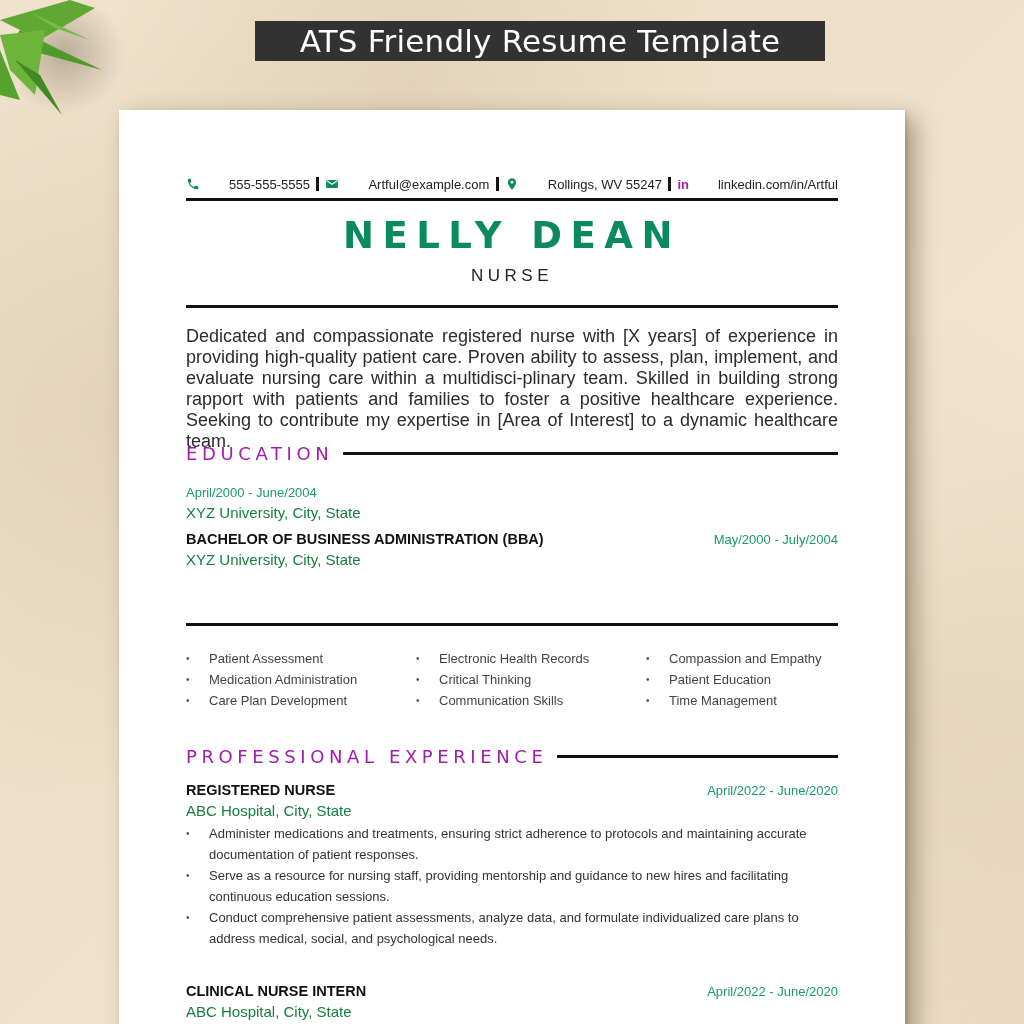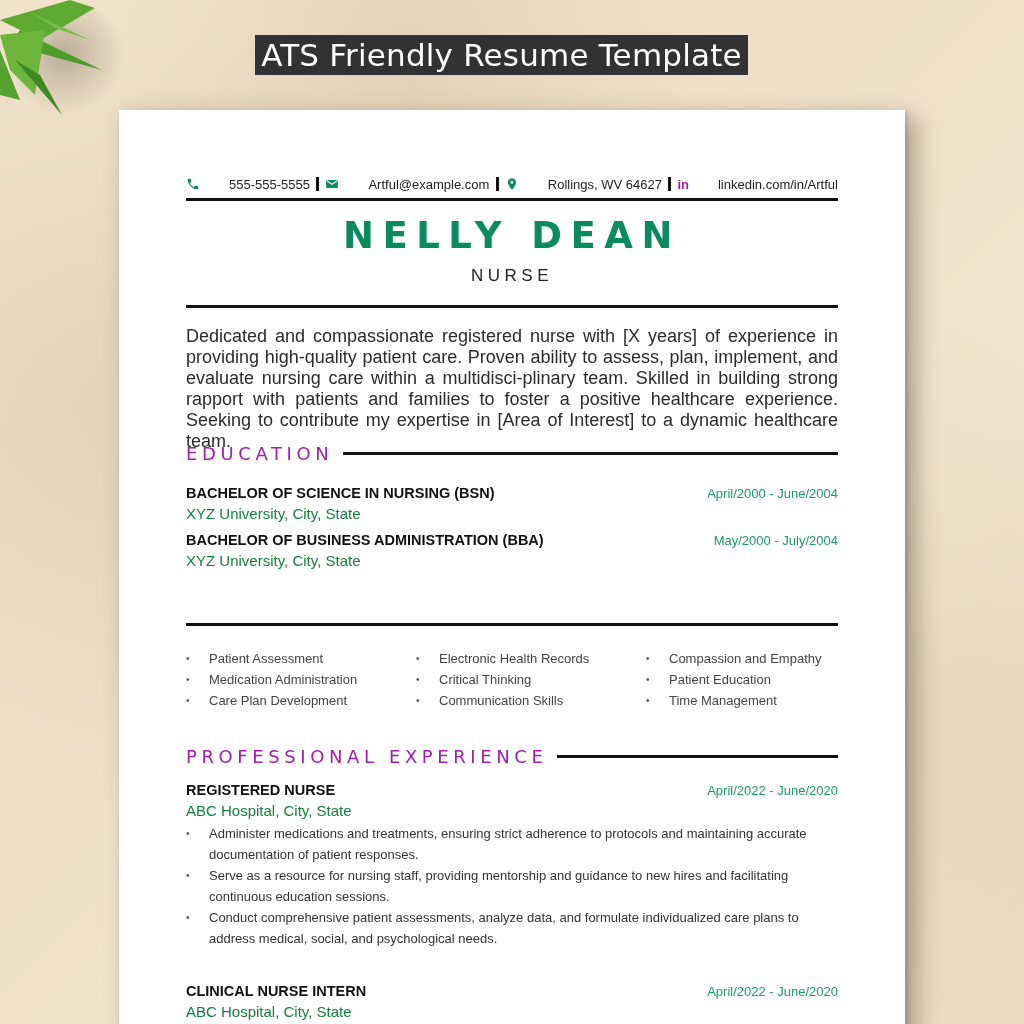--- a/index.html
+++ b/index.html
@@ -16,21 +16,21 @@
 
   
   .plant { position: absolute; left: 0; top: 0; width: 110px; height: 120px; }
   .plant-shadow {
     position: absolute; left: 20px; top: 10px; width: 110px; height: 110px;
     background: radial-gradient(ellipse at 40% 40%, rgba(90,75,60,0.35) 0%, rgba(0,0,0,0) 65%);
   }
 
   
   .banner {
-    position: absolute; left: 255px; top: 35px; height: 40px; width: 493px;
+    position: absolute; left: 255px; top: 21px; height: 40px; width: 570px;
     background: #333232; color: #ffffff;
     font-family: "DejaVu Sans", sans-serif; font-size: 31px; line-height: 40px;
     text-align: center; letter-spacing: 0.2px;
   }
 
   
   .page {
     position: absolute; left: 119px; top: 110px; width: 786px; height: 930px;
     background: #ffffff;
     box-shadow: 10px 8px 22px rgba(80,65,45,0.45), 2px 2px 4px rgba(80,65,45,0.2);
@@ -123,21 +123,21 @@
       </span>
       <span>Artful@example.com</span>
     </div>
     <span class="sep"></span>
     <div class="contact-item">
       <span class="ic">
         <svg viewBox="0 0 24 24">
             <path fill="#0a8a5f" d="M12 2C8.1 2 5 5.1 5 9c0 5.2 7 13 7 13s7-7.8 7-13c0-3.9-3.1-7-7-7zm0 9.5c-1.4 0-2.5-1.1-2.5-2.5S10.6 6.5 12 6.5s2.5 1.1 2.5 2.5-1.1 2.5-2.5 2.5z"></path>
           </svg>
       </span>
-      <span>Rollings, WV 64627</span>
+      <span>Rollings, WV 55247</span>
     </div>
     <span class="sep"></span>
     <div class="contact-item">
       <span class="li-text">in</span>
       <span>linkedin.com/in/Artful</span>
     </div>
   </div>
   <div class="rule" style="top:88px;"></div>
 
   <div class="inner name">NELLY DEAN</div>
@@ -146,21 +146,20 @@
 
   <p class="inner summary">Dedicated and compassionate registered nurse with [X years] of experience in providing high-quality patient care. Proven ability to assess, plan, implement, and evaluate nursing care within a multidisci-plinary team. Skilled in building strong rapport with patients and families to foster a positive healthcare experience. Seeking to contribute my expertise in [Area of Interest] to a dynamic healthcare team.</p>
 
   <div class="inner" style="top:331px;">
     <div class="section-head">
       <span class="section-title">EDUCATION</span>
       <span class="section-line"></span>
     </div>
     <div style="margin-top:20px;">
       <div class="entry-row">
-        <span class="entry-title">BACHELOR OF SCIENCE IN NURSING (BSN)</span>
         <span class="entry-date">April/2000 - June/2004</span>
       </div>
       <div class="entry-sub">XYZ University, City, State</div>
     </div>
     <div style="margin-top:10px;">
       <div class="entry-row">
         <span class="entry-title">BACHELOR OF BUSINESS ADMINISTRATION (BBA)</span>
         <span class="entry-date">May/2000 - July/2004</span>
       </div>
       <div class="entry-sub">XYZ University, City, State</div>

